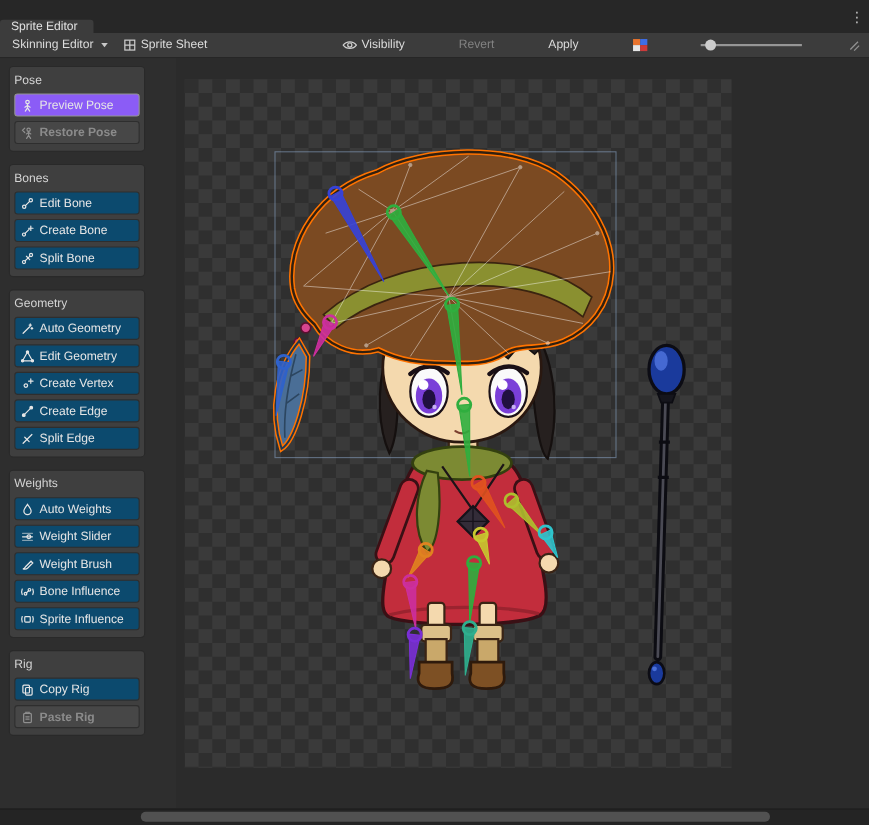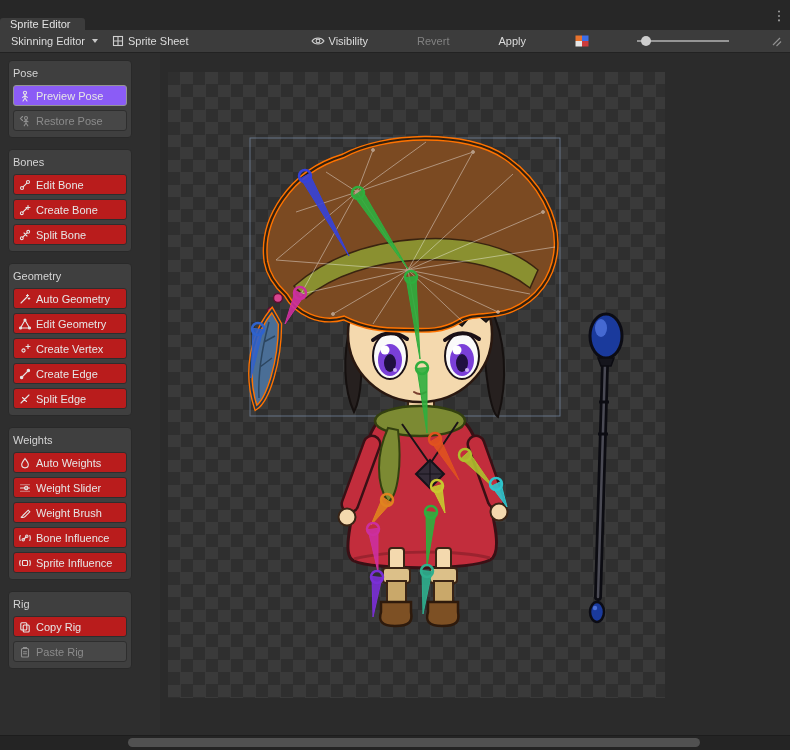--- a/index.html
+++ b/index.html
@@ -27,26 +27,26 @@
   .slider .track{width:100%;height:2px;background:#969696;}
   .slider .knob{position:absolute;left:4px;top:50%;transform:translateY(-50%);
                 width:10px;height:10px;border-radius:50%;background:#cdcdcd;cursor:pointer;}
 
   
   .content{flex:1;display:flex;background:#2e2e2e;overflow:hidden;}
   .sidebar{flex:0 0 160px;padding:7px 0 0 8px;box-sizing:border-box;}
   .panel{width:124px;background:#3f3f3f;border:1px solid #292929;border-radius:4px;
          padding:4px 4px 2px;margin-bottom:11px;box-sizing:border-box;}
   .panel-title{text-align:left;color:#d4d4d4;font-size:11px;margin:2px 0 6px;}
-  .pbtn{display:flex;align-items:center;gap:5px;background:#b91c1c;border:1px solid #2e2e2e;
+  .pbtn{display:flex;align-items:center;gap:5px;background:#0c4a6e;border:1px solid #2e2e2e;
         border-radius:3px;height:19px;padding:0 5px;margin-bottom:4px;color:#e6e6e6;
         font-size:11px;white-space:nowrap;cursor:pointer;}
   .pbtn .ic{flex:0 0 12px;height:12px;}
   .pbtn.active{background:#8b5cf6;border-color:#949494;}
-  .pbtn.disabled{background:#474747;color:#8b8b8b;cursor:default;}
+  .pbtn.disabled{background:#474747;color:#8b8b8b;cursor:default;font-weight:bold;}
   .pbtn.disabled svg{opacity:.45;}
   .pbtn svg,.tb-item svg{display:block;}
 
   .viewport{flex:1;position:relative;background:#2b2b2b;}
   .canvas{position:absolute;left:8px;top:19px;width:497px;height:626px;
           background-color:#2f2f2f;
           background-image:repeating-conic-gradient(#3a3a3a 0% 25%,#2f2f2f 0% 50%);
           background-size:25px 25px;cursor:crosshair;}
   .canvas svg{position:absolute;inset:0;}
 

